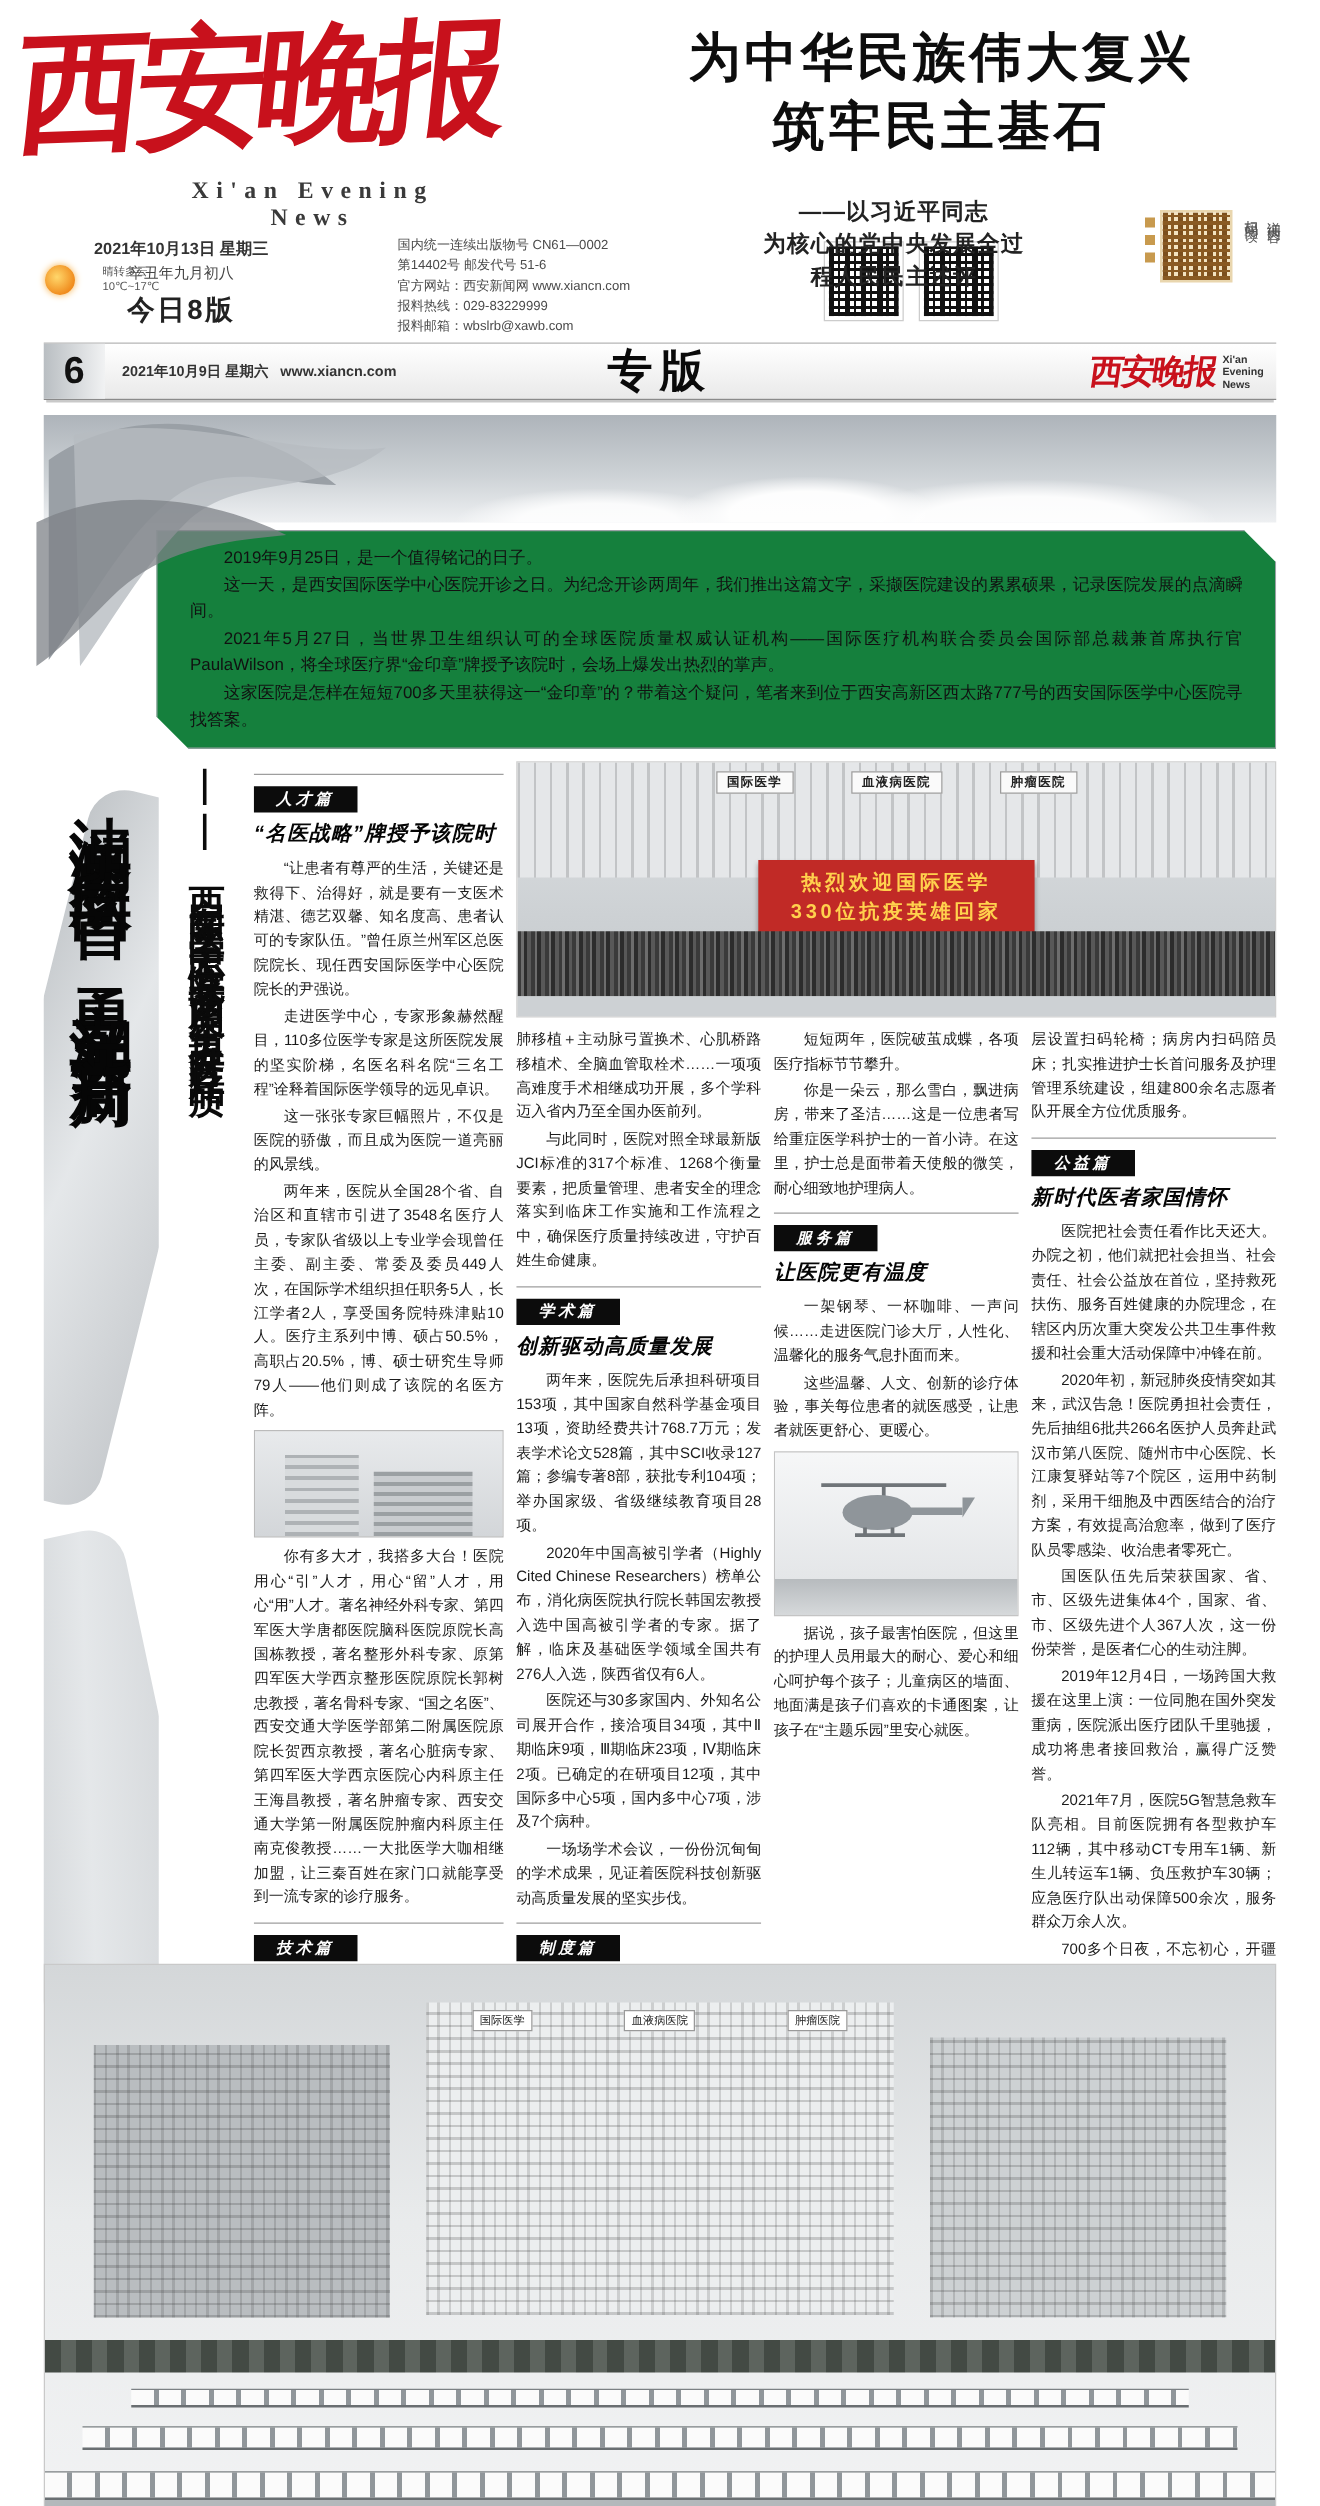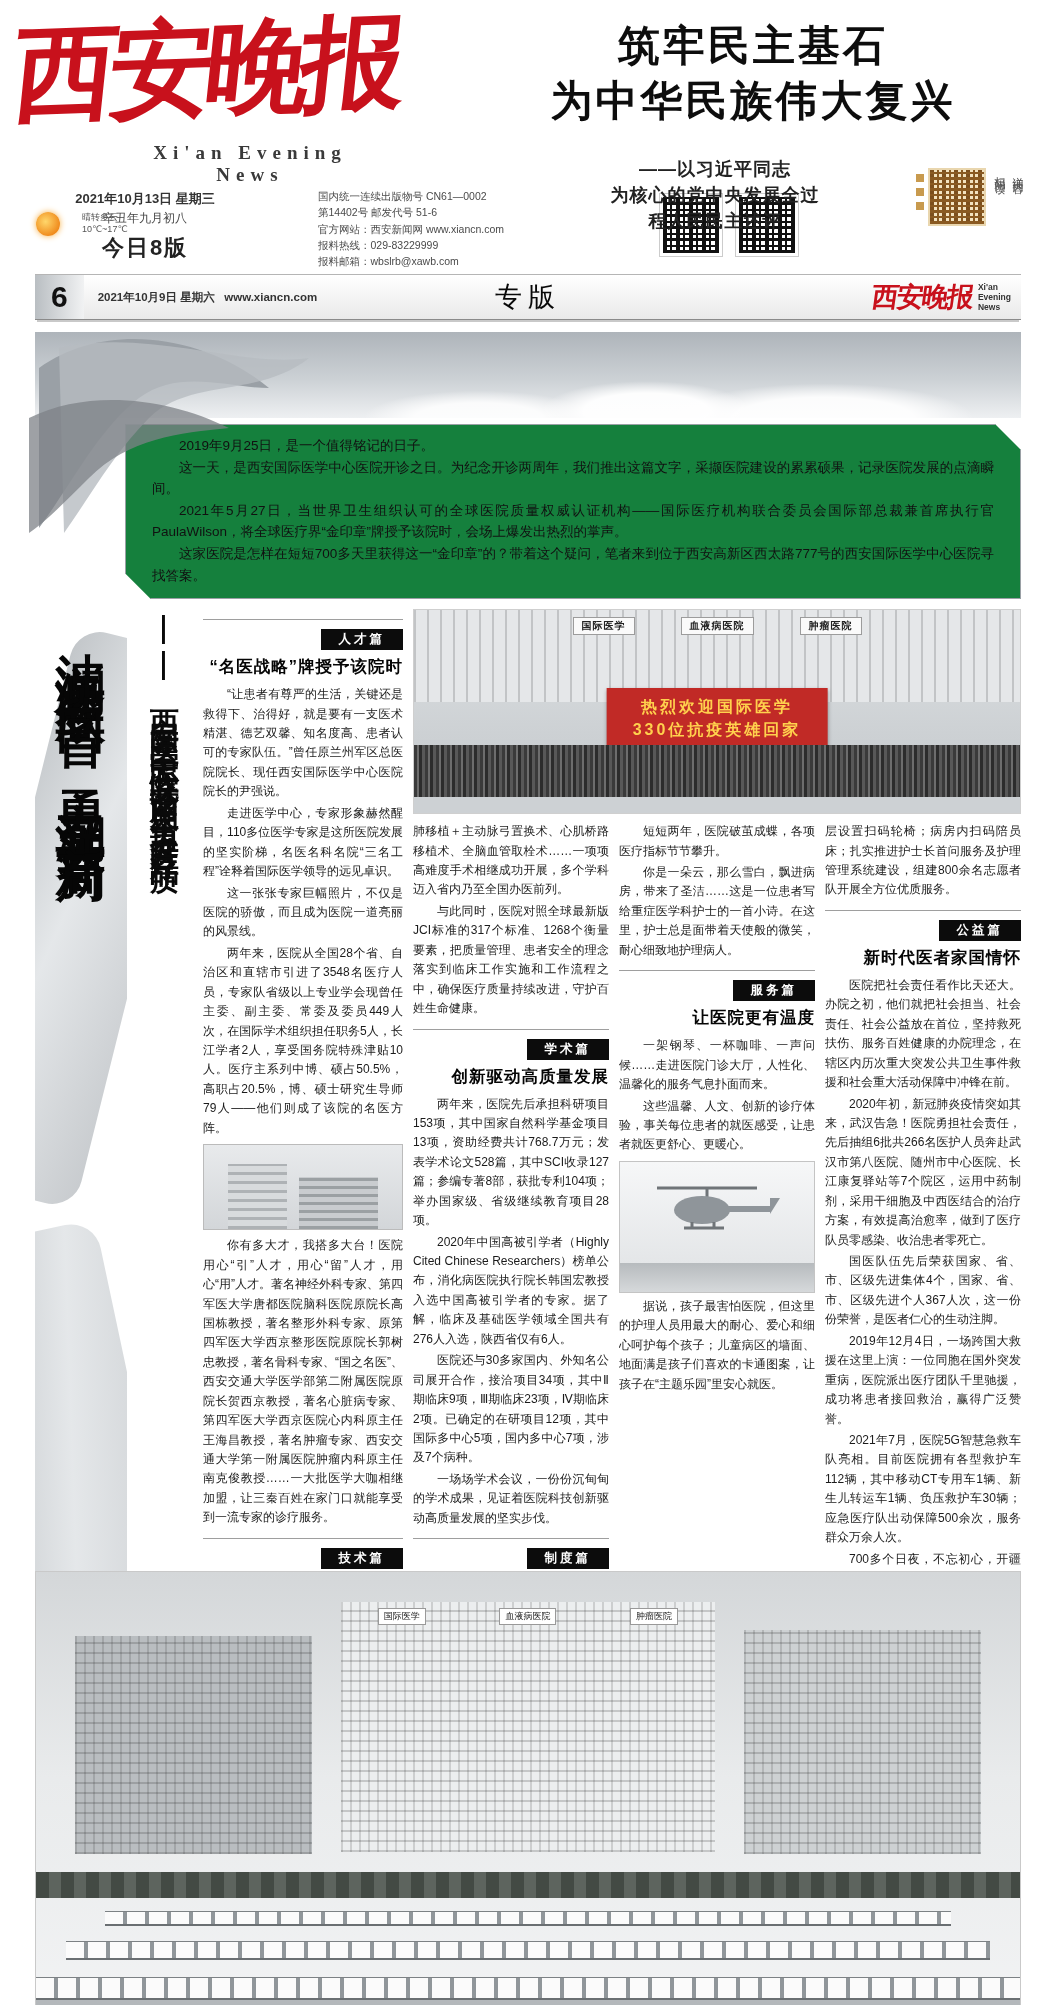--- a/index.html
+++ b/index.html
@@ -53,21 +53,21 @@
   .qrcap span { writing-mode: vertical-rl; font-size: 11px; color: #555; letter-spacing: 2px; }
   
   .pagewrap { padding: 0 35px; }
   .pagebar { margin-top: 6px; height: 46px; display: flex; align-items: center;
     background: linear-gradient(#ffffff,#e9e9e9); border-top: 1px solid #b5b5b5;
     border-bottom: 1px solid #8a8a8a; box-shadow: 0 4px 0 -2px #c9c9c9; position: relative; }
   .pageno { font-size: 30px; font-weight: 900; color: #111; padding: 0 16px; height: 100%;
     display: flex; align-items: center; background: linear-gradient(90deg,#b9bec2,#f1f2f3); }
   .pagebar .meta { font-size: 11.5px; color: #333; margin-left: 14px; font-weight: 700; }
   .pagebar .section { position: absolute; left: 0; right: 0; text-align: center;
-    font-size: 27px; font-weight: 400; letter-spacing: 6px; color: #090909; }
+    font-size: 36px; font-weight: 700; letter-spacing: 6px; color: #090909; }
   .brand { position: absolute; right: 10px; top: 4px; display: flex; gap: 6px; align-items: center; }
   .brand .bzh { font-family: "DejaVu Serif", serif; font-weight: 900; font-size: 27px; color: #c8111c;
     transform: skewX(-8deg); letter-spacing: -2px; }
   .brand .ben { font-size: 8.5px; color: #333; line-height: 1.2; font-weight: 700; }
   
   .article { margin-top: 12px; position: relative; }
   .cloudband { height: 86px; position: relative; overflow: visible;
     background:
       radial-gradient(ellipse 140px 40px at 62% 92%, rgba(255,255,255,.95) 0 45%, rgba(255,255,255,0) 75%),
       radial-gradient(ellipse 200px 46px at 80% 100%, rgba(255,255,255,.9) 0 45%, rgba(255,255,255,0) 75%),
@@ -86,21 +86,21 @@
     background: linear-gradient(100deg, #8f969c 0%, #cfd4d8 45%, #9aa0a6 100%); opacity:.55; border-radius: 30px; }
   .vstrip .rib1 { top: 2%; left: -30%; transform: rotate(14deg); }
   .vstrip .rib2 { bottom: 4%; left: -20%; transform: rotate(-12deg); }
   .vtitle { position: relative; z-index: 2; writing-mode: vertical-rl; text-orientation: upright;
     font-size: 50px; font-weight: 900; line-height: 1; letter-spacing: 11px; color: #060606;
     margin: 4px auto 0; white-space: nowrap; }
   .vsub { writing-mode: vertical-rl; font-size: 29px; font-weight: 900; letter-spacing: 7px;
     color: #0a0a0a; margin: 6px auto 0; }
   .col { overflow: hidden; height: 100%; }
   .col p { margin: 0 0 2px; text-indent: 2em; font-size: 12px; line-height: 1.62; text-align: justify; color:#1b1b1b; }
-  .sec { text-align: right; margin: 10px 0 7px; border-top: 1px solid #9e9e9e; padding-top: 9px; }
+  .sec { text-align: left; margin: 10px 0 7px; border-top: 1px solid #9e9e9e; padding-top: 9px; font-style: italic; }
   .sec .tag { display: inline-block; background: #0c0c0c; color: #fff; font-size: 12.5px;
     padding: 2px 18px; letter-spacing: 3px; font-weight: 700; }
   .sec h3 { font-size: 16.5px; font-weight: 900; margin-top: 6px; letter-spacing: 1px; color:#050505; }
   .right3 { display: flex; flex-direction: column; }
   .cols3 { display: grid; grid-template-columns: 1fr 1fr 1fr; gap: 10px; margin-top: 8px; flex: 1; overflow: hidden; }
   
   .photo1 { position: relative; height: 205px; overflow: hidden; border: 1px solid #cfcfcf;
     background: linear-gradient(#dfe2e4 0%, #cdd1d4 60%, #c3c7ca 100%); }
   .photo1 .facade { position: absolute; inset: 0 0 55% 0;
     background: repeating-linear-gradient(90deg,#c2c4c6 0 2px,#e5e7e9 2px 13px); }
@@ -173,22 +173,22 @@
     <div>官方网站：西安新闻网 www.xiancn.com</div>
     <div>报料热线：029-83229999</div>
     <div>报料邮箱：wbslrb@xawb.com</div>
 
   </div>
 
   <div class="qr qr1"></div>
   <div class="qr qr2"></div>
 
   <div class="headline">
+    <div class="h1">为中华民族伟大复兴</div>
     <div class="h1">筑牢民主基石</div>
-    <div class="h1">为中华民族伟大复兴</div>
   </div>
   <div class="subhead">
     <div>——以习近平同志</div>
     <div>为核心的党中央发展全过</div>
     <div>程人民民主述评</div>
   </div>
   <div class="goldqr"></div>
   <div class="qrcap">
     <span>扫码阅读</span>
     <span>详细内容</span>

